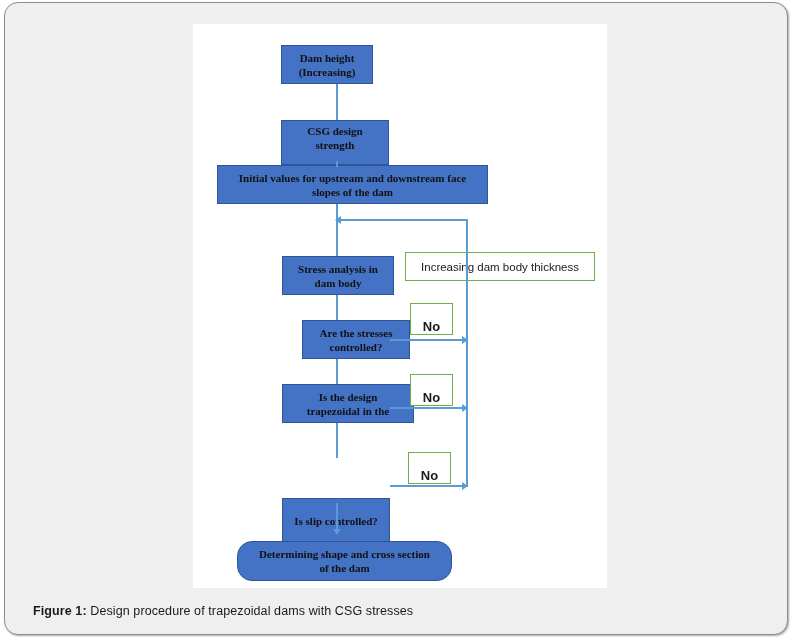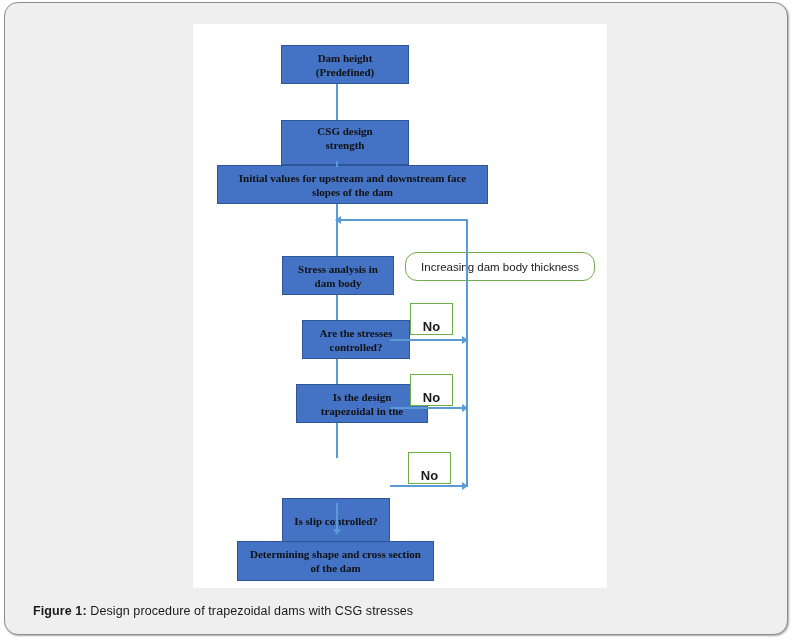--- a/index.html
+++ b/index.html
@@ -84,21 +84,20 @@
     border: 1px solid #70ad47;
     display: flex;
     align-items: center;
     justify-content: center;
     color: #1a1a1a;
     overflow: hidden;
   }
   .glabel-wide {
     font-family: "Liberation Sans", sans-serif;
     font-size: 11.5px;
-    border-radius: 12px;
   }
   .glabel-no {
     font-family: "Liberation Sans", sans-serif;
     font-size: 13px;
     font-weight: bold;
     align-items: flex-end;
   }
 
   
   .vline {
@@ -133,28 +132,28 @@
     border-left: 6px solid #5b9bd5;
   }
 </style>
 </head>
 <body>
 
 <div id="figure-card">
 
   <div id="diagram-panel">
 
-    <div class="node" style="left:88px; top:21px; width:128px; height:39px;">
+    <div class="node" style="left:88px; top:21px; width:92px; height:39px;">
       <span class="node-text">
         <span>Dam height</span><br>
-        <span>(Predefined)</span>
-      </span>
-    </div>
-
-    <div class="node" style="left:88px; top:96px; width:128px; height:45px; align-items:flex-start; padding-top:3px;">
+        <span>(Increasing)</span>
+      </span>
+    </div>
+
+    <div class="node" style="left:88px; top:96px; width:108px; height:45px; align-items:flex-start; padding-top:3px;">
       <span class="node-text">
         <span>CSG design</span><br>
         <span>strength</span><br>
         <span></span>
       </span>
     </div>
 
     <div class="node" style="left:24px; top:141px; width:271px; height:39px;">
       <span class="node-text">
         <span>Initial values for upstream and downstream face</span><br>
@@ -169,32 +168,32 @@
       </span>
     </div>
 
     <div class="node" style="left:89px; top:296px; width:108px; height:39px;margin-left:20px;">
       <span class="node-text">
         <span>Are the stresses</span><br>
         <span>controlled?</span>
       </span>
     </div>
 
-    <div class="node" style="left:89px; top:360px; width:132px; height:39px;margin-left:14px;">
+    <div class="node" style="left:89px; top:360px; width:132px; height:39px;">
       <span class="node-text">
         <span>Is the design</span><br>
         <span>trapezoidal in the</span>
       </span>
     </div>
 
     <div class="node" style="left:89px; top:434px; width:108px; height:45px;margin-top:40px;">
       <span class="node-text">Is slip controlled?</span>
     </div>
 
-    <div class="node" style="left:44px; top:517px; width:197px; height:40px;">
+    <div class="node" style="left:44px; top:517px; width:215px; height:40px;border-radius:15px;">
       <span class="node-text">
         <span>Determining shape and cross section</span><br>
         <span>of the dam</span>
       </span>
     </div>
 
     <div class="glabel glabel-wide" style="left:212px; top:228px; width:190px; height:29px;">
       <span>Increasing dam body thickness</span>
     </div>
 

